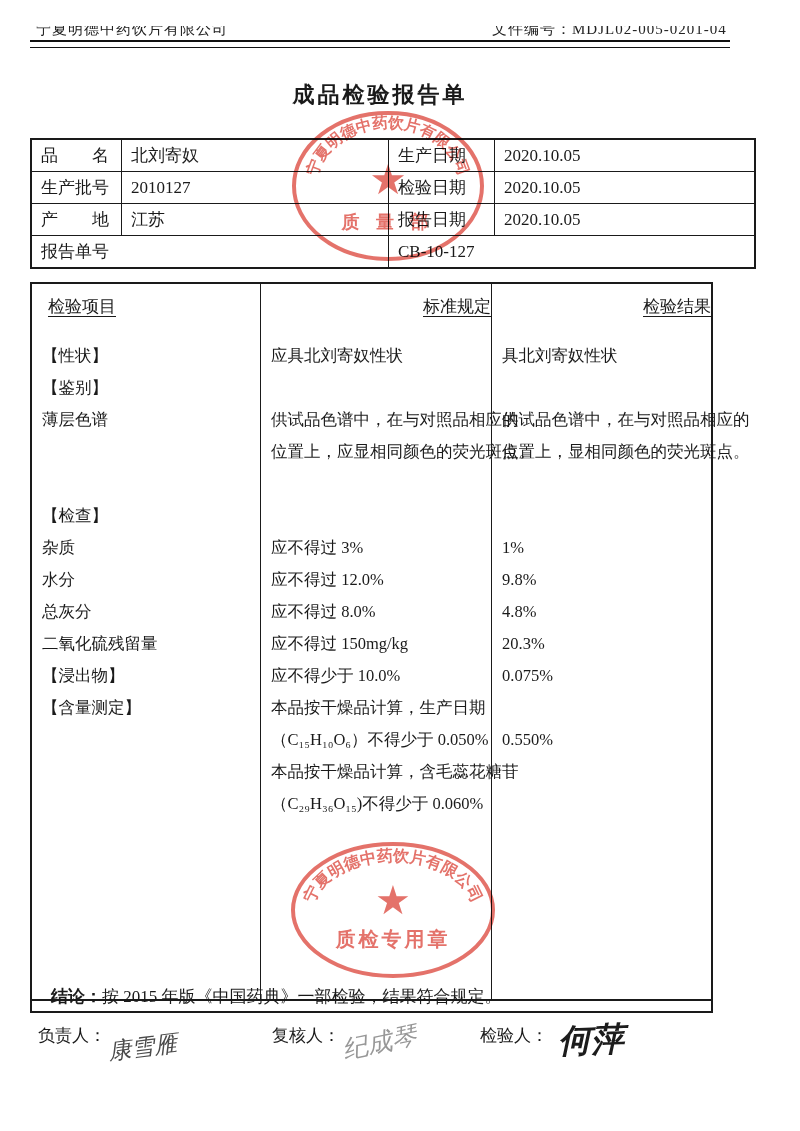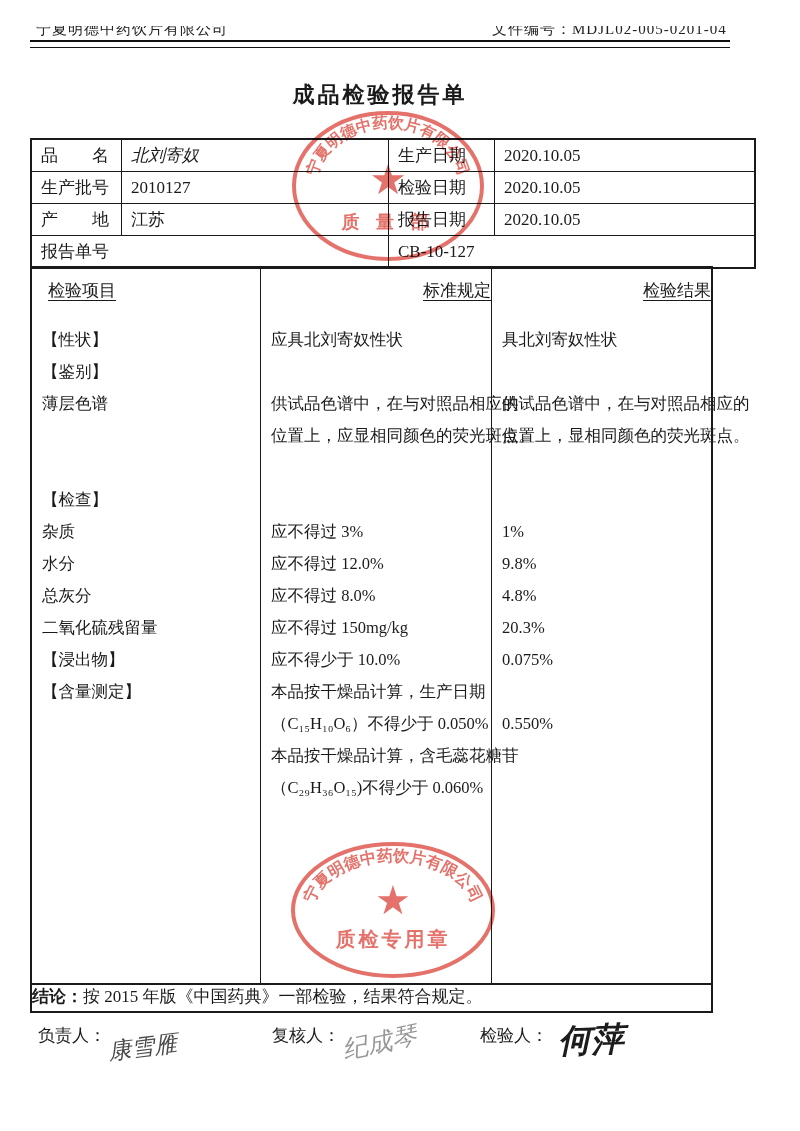--- a/index.html
+++ b/index.html
@@ -21,39 +21,39 @@
 
   .title{position:absolute;top:80px;left:30px;width:700px;text-align:center;
          font-size:22px;font-weight:bold;letter-spacing:3px;}
 
   
   table.info{position:absolute;top:138px;left:30px;width:683px;border-collapse:collapse;
              table-layout:fixed;}
   table.info td{border:1px solid #1a1a1a;height:31px;font-size:17px;padding:0 0 0 9px;
                 white-space:nowrap;overflow:hidden;}
   table.info{border:2px solid #1a1a1a;}
-  td.w-l1{width:80px;}  td.w-v1{width:257px;font-style:italic;} td.w-l2{width:96px;} td.w-v2{width:250px;}
-
-  
-  .main{position:absolute;top:266px;left:30px;width:683px;height:719px;
+  td.w-l1{width:80px;}  td.w-v1{width:257px;} td.w-l2{width:96px;} td.w-v2{width:250px;}
+
+  
+  .main{position:absolute;top:282px;left:30px;width:683px;height:719px;
         border:2px solid #1a1a1a;box-sizing:border-box;display:flex;}
   .mcol{height:100%;box-sizing:border-box;}
   .mcol-1{width:229px;border-right:1px solid #1a1a1a;}
   .mcol-2{width:231px;border-right:1px solid #1a1a1a;}
   .mcol-3{width:219px;}
   .mhead{height:56px;box-sizing:border-box;padding-top:11px;font-size:17px;}
   .mhead span{text-decoration:underline;text-underline-offset:4px;}
   .mhead.left{padding-left:16px;}
   .mhead.center{text-align:right;}
   .mline{height:32px;line-height:32px;font-size:16.5px;padding-left:10px;
          white-space:nowrap;overflow:visible;}
 
   
   .conclusion{position:absolute;top:983px;left:30px;width:683px;height:30px;box-sizing:border-box;
-              border:2px solid #1a1a1a;border-top:none;line-height:27px;font-size:17px;padding-left:0;}
+              border:2px solid #1a1a1a;border-top:none;line-height:27px;font-size:17px;padding-left:19px;}
   .conclusion b{font-weight:bold;}
 
   
   .signs{position:absolute;top:1020px;left:30px;width:720px;height:70px;font-size:17px;}
   .sig-label{position:absolute;top:4px;white-space:nowrap;}
   .lab-resp{left:8px;} .lab-rev{left:242px;} .lab-insp{left:450px;}
   .sig{position:absolute;font-family:"DejaVu Sans",sans-serif;font-style:italic;white-space:nowrap;}
   .sig-resp{left:78px;top:12px;font-size:23px;color:#4a4a4a;transform:rotate(-7deg);}
   .sig-rev{left:312px;top:6px;font-size:25px;color:#979797;transform:rotate(-12deg);}
   .sig-insp{left:528px;top:-2px;font-size:33px;color:#1c1c1c;font-weight:bold;transform:rotate(-2deg);}

